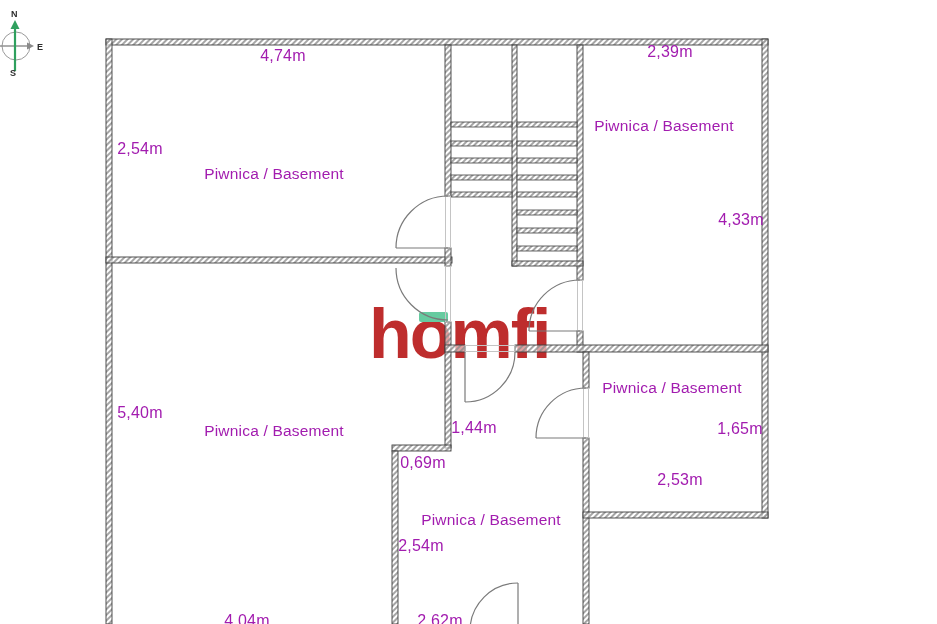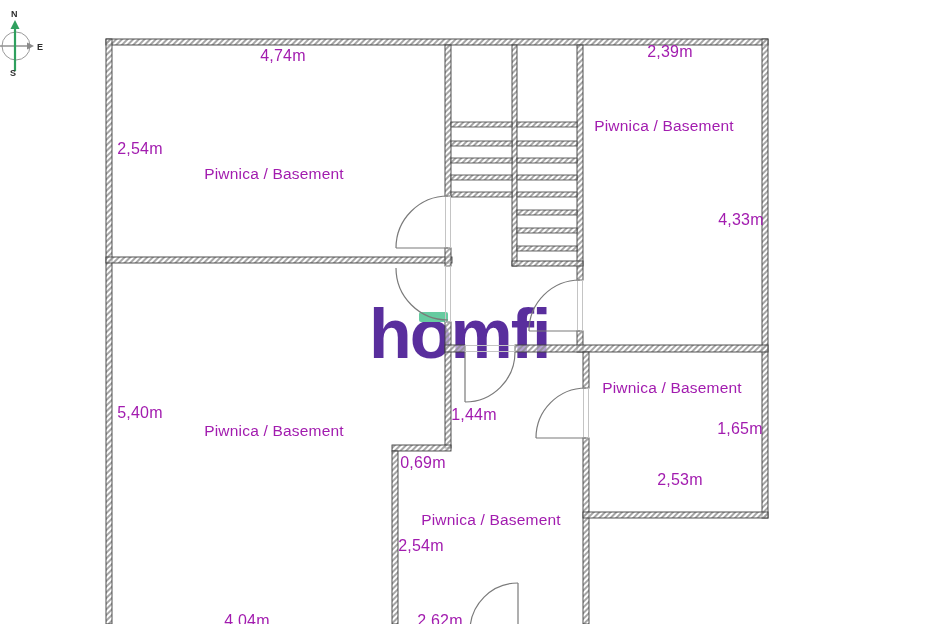--- a/index.html
+++ b/index.html
@@ -23,21 +23,21 @@
   }
   .room-name{font-size:15.5px;}
   #logo{
     position:absolute;
     left:369px;top:299px;
     z-index:1;
     font-size:70px;
     font-weight:bold;
     letter-spacing:-2px;
     line-height:1;
-    color:#4c1d95;
+    color:#b91c1c;
     opacity:0.92;
     user-select:none;
   }
   #logo-accent{
     position:absolute;
     left:419px;top:312px;
     width:29px;height:10px;
     background:#66cba0;
     border-radius:2px;
     z-index:1;
@@ -147,21 +147,21 @@
   <div class="lbl room-name" style="left:274px;top:174px">Piwnica / Basement</div>
 
   <div class="lbl" style="left:670px;top:52px">2,39m</div>
   <div class="lbl room-name" style="left:664px;top:126px">Piwnica / Basement</div>
   <div class="lbl" style="left:741px;top:220px">4,33m</div>
 
   <div class="lbl" style="left:140px;top:413px">5,40m</div>
   <div class="lbl room-name" style="left:274px;top:431px">Piwnica / Basement</div>
   <div class="lbl" style="left:247px;top:621px">4,04m</div>
 
-  <div class="lbl" style="left:474px;top:415px">1,44m</div>
+  <div class="lbl" style="left:474px;top:428px">1,44m</div>
   <div class="lbl" style="left:423px;top:463px">0,69m</div>
 
   <div class="lbl room-name" style="left:672px;top:388px">Piwnica / Basement</div>
   <div class="lbl" style="left:740px;top:429px">1,65m</div>
   <div class="lbl" style="left:680px;top:480px">2,53m</div>
 
   <div class="lbl room-name" style="left:491px;top:520px">Piwnica / Basement</div>
   <div class="lbl" style="left:421px;top:546px">2,54m</div>
   <div class="lbl" style="left:440px;top:621px">2,62m</div>
 

